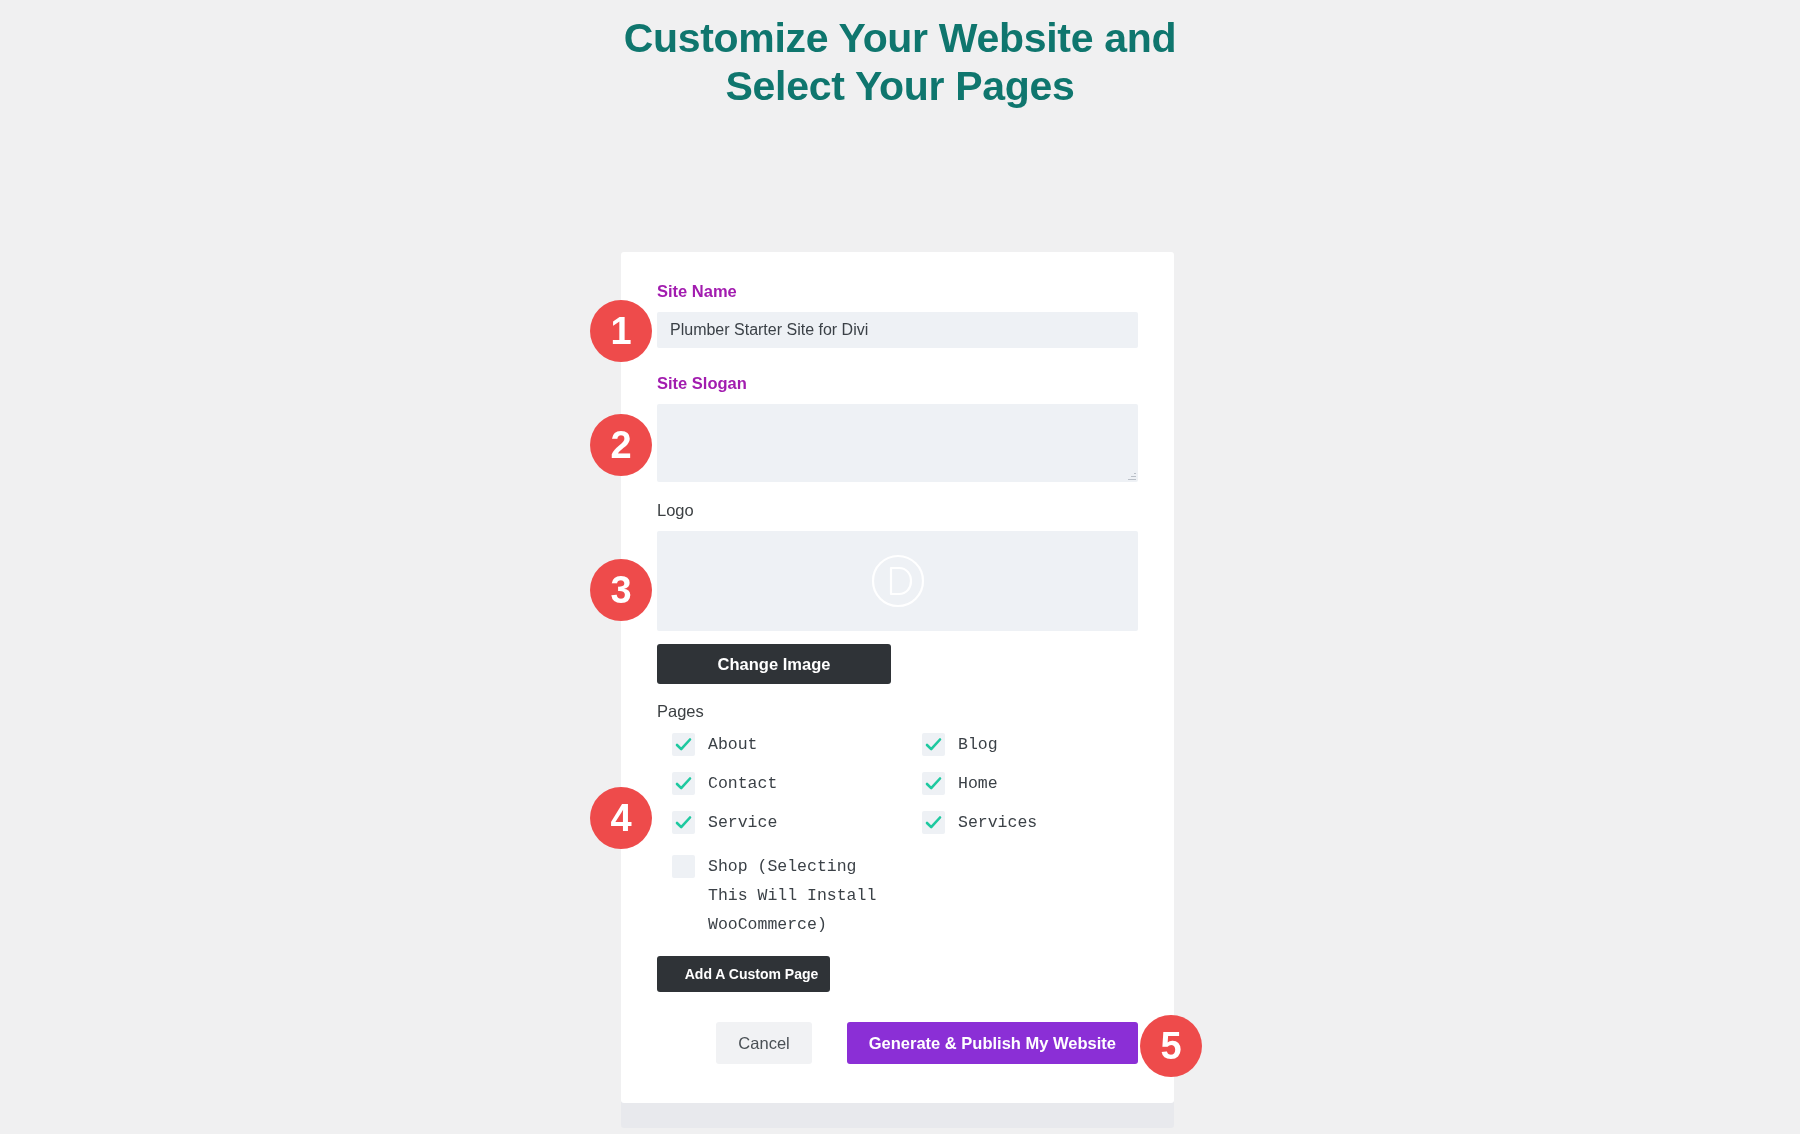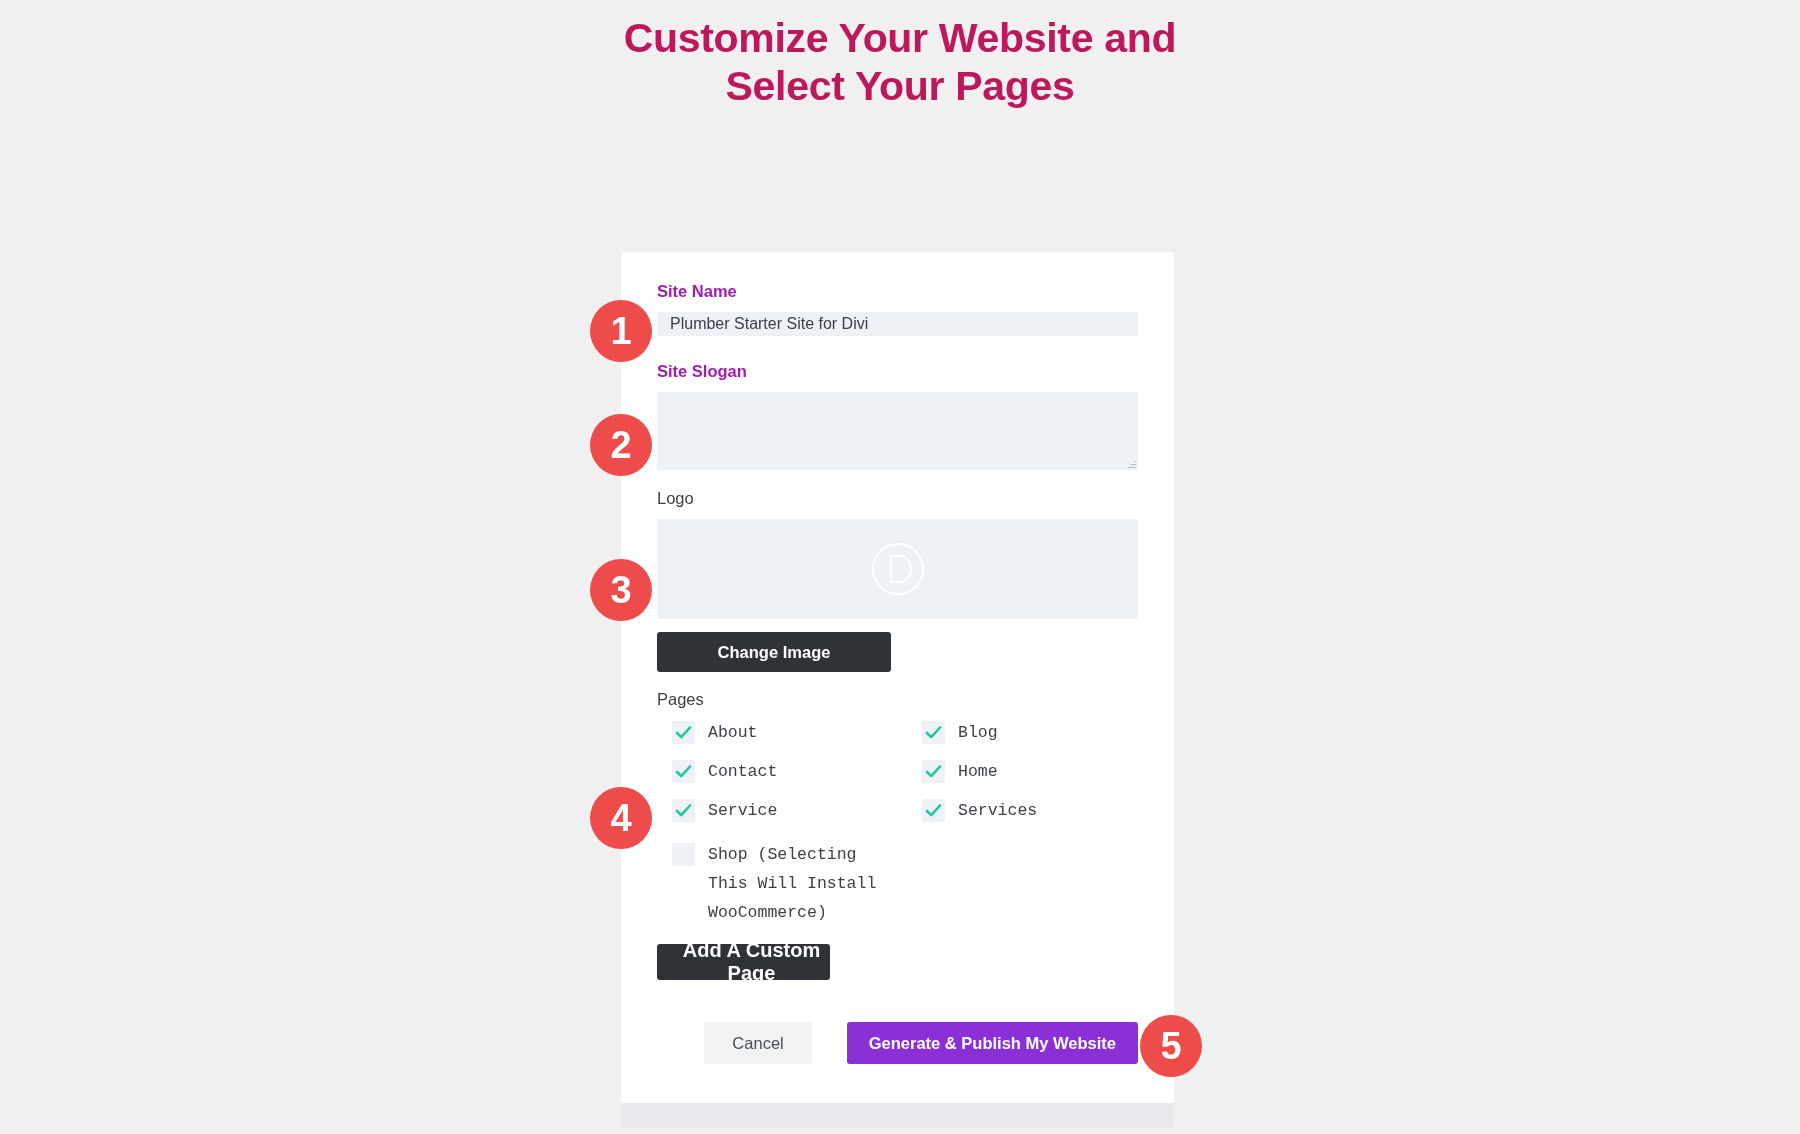--- a/index.html
+++ b/index.html
@@ -24,21 +24,21 @@
     position: absolute;
     left: 0;
     top: 14px;
     width: 1800px;
     text-align: center;
   }
   .page-title {
     font-size: 41px;
     line-height: 48px;
     font-weight: bold;
-    color: #be185d;
+    color: #0f766e;
     letter-spacing: -0.3px;
     max-width: 560px;
     margin: 0 auto;
   }
   .page-subtitle {
     margin: 30px auto 0;
     max-width: 552px;
     font-size: 17.5px;
     line-height: 26px;
     color: #4a5055;
@@ -83,21 +83,21 @@
     font-weight: normal;
     color: #3c4043;
   }
 
   .field-block { margin-bottom: 0; }
 
   
   .text-input {
     display: block;
     width: 481px;
-    height: 24px;
+    height: 36px;
     background: #eef1f5;
     border: none;
     border-radius: 2px;
     padding: 0 13px;
     font-family: "Liberation Sans", sans-serif;
     font-size: 16px;
     color: #3b4147;
     outline: none;
   }
   .text-area {
@@ -161,21 +161,21 @@
     height: 40px;
     cursor: pointer;
     display: flex;
     align-items: center;
     justify-content: center;
   }
   .btn-dark.half { width: 234px; }
   .btn-custom-page {
     width: 173px;
     height: 36px;
-    font-size: 20px;
+    font-size: 14px;
     margin-top: 0;
     padding-left: 16px;
   }
 
   
   .pages-label { margin-top: 16px; margin-bottom: 8px; }
 
   .pages-grid {
     display: grid;
     grid-template-columns: 250px 250px;
@@ -221,21 +221,21 @@
     gap: 11px;
   }
   .btn-cancel {
     background: #f1f2f4;
     color: #4a5055;
     border: none;
     border-radius: 3px;
     font-family: "Liberation Sans", sans-serif;
     font-size: 16.5px;
     height: 42px;
-    padding: 0 28px;
+    padding: 0 22px;
     cursor: pointer;
   }
   .btn-primary {
     background: #8b2fd6;
     color: #ffffff;
     border: none;
     border-radius: 3px;
     font-family: "Liberation Sans", sans-serif;
     font-size: 16.5px;
     font-weight: bold;

